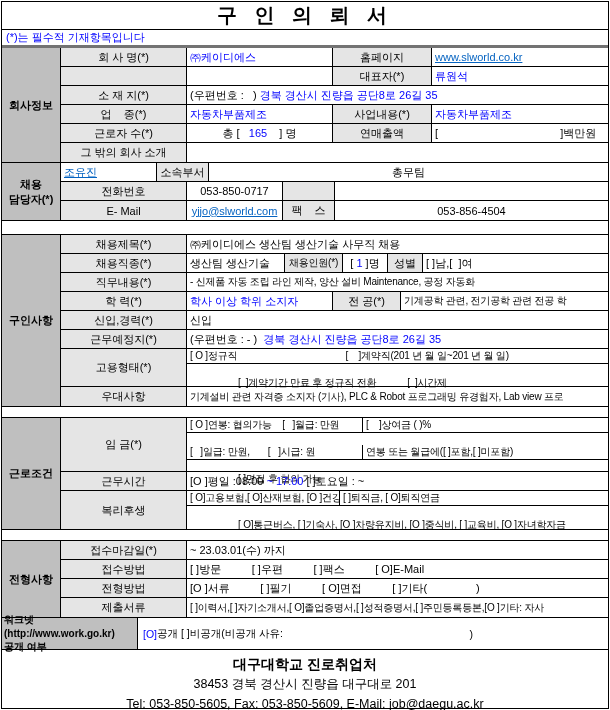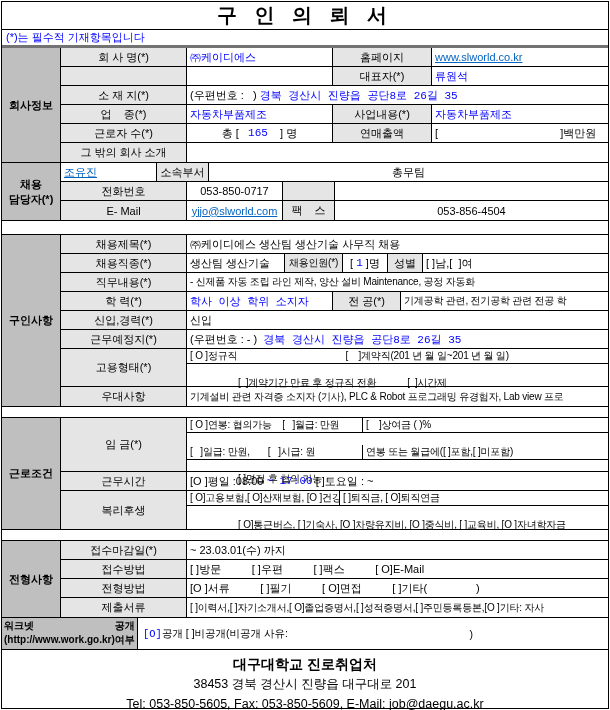--- a/index.html
+++ b/index.html
@@ -19,31 +19,31 @@
   .rows > .brow:last-child { border-bottom:none; }
   .sub { flex:1; display:flex; flex-direction:column; min-width:0;gap:12px; }
   .srow { display:flex; height:19px; border-bottom:1px solid #000; }
   .sub > .srow:last-child { border-bottom:none;margin-left:48px; }
   .c { display:flex; align-items:center; padding:0 3px; border-right:1px solid #000; white-space:pre;
        overflow:hidden; min-width:0; }
   .last { border-right:none; flex:1; }
   .lbl { background:#e5e5e5; font-weight:normal; justify-content:center;text-align:center; }
   .center { justify-content:center; }
   .dense { font-size:10px; letter-spacing:-0.2px; }
-  .blue { color:#0000ff;font-family:Liberation Mono, monospace; }
+  .blue { color:#0000ff; }
   .link { color:#0563c1; text-decoration:underline; }
   .w126{width:126px} .w146{width:146px} .w99{width:99px} .w96{width:96px} .w75{width:52px}
   .w98{width:98px} .w58{width:58px} .w45{width:45px} .w35{width:35px} .w68{width:68px}
   .w158{width:176px} .w153{width:153px}
   .h38{height:38px} .h54{height:54px} .h16{height:15px}
   .gap14 { height:14px; border-bottom:1px solid #000; }
   .gap11 { height:11px; border-bottom:1px solid #000; }
   .worknet { display:flex; height:32px; border-bottom:1px solid #000; }
   .wlabel { width:136px; border-right:1px solid #000; background:#bfbfbf; font-weight:bold; font-size:10px;
-            display:flex; flex-direction:row; justify-content:center; padding:1px 2px; line-height:1.35; }
+            display:flex; flex-direction:column; justify-content:center; padding:1px 2px; line-height:1.35; }
   .wval { flex:1; display:flex; align-items:center; padding:0 5px; white-space:pre; font-size:10.5px; }
   .wclose { margin-left:auto; margin-right:130px; }
   .footer { text-align:center; padding-top:5px; }
   .footer-org { font-size:14px; font-weight:bold; line-height:19px; }
   .footer-line { font-size:12.5px; line-height:20px; }
 </style>
 </head>
 <body>
 
 <div class="doc">

